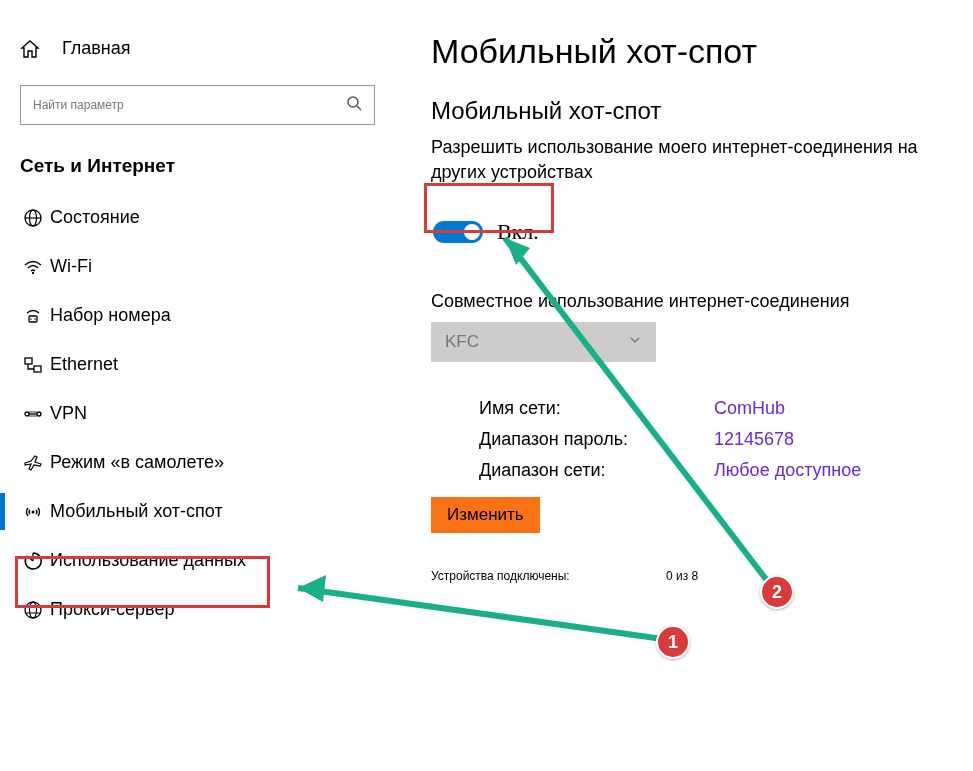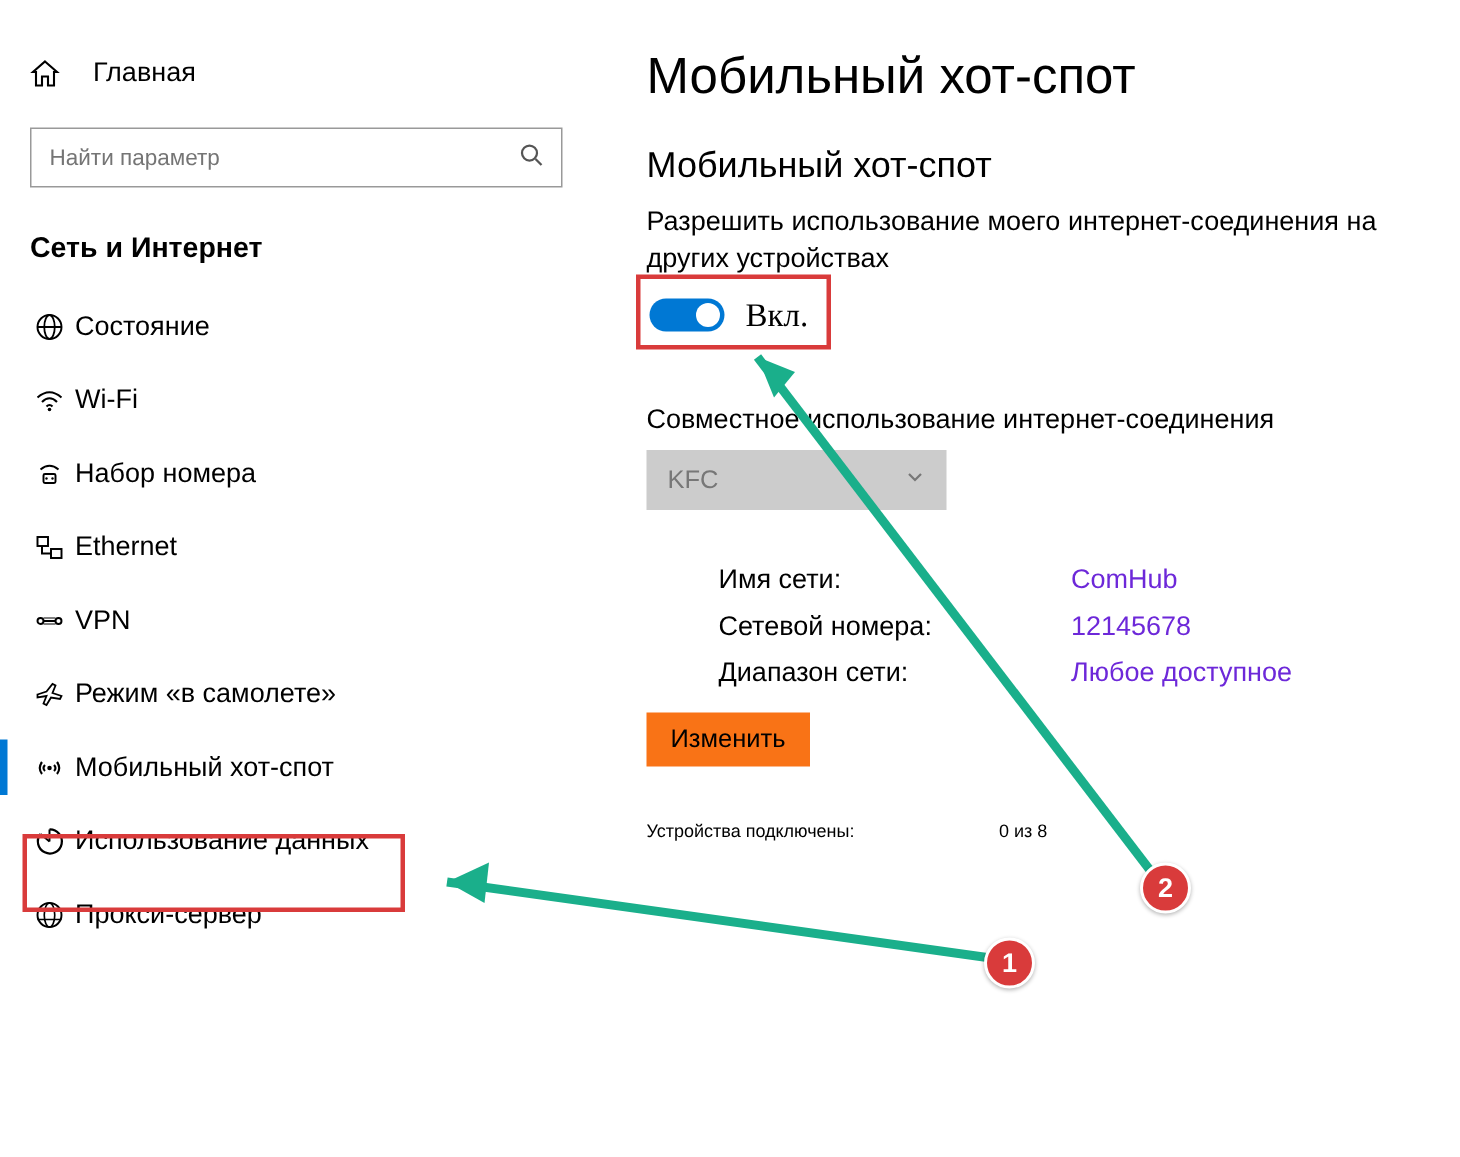--- a/index.html
+++ b/index.html
@@ -31,21 +31,21 @@
     margin: 18px 20px 18px 20px;
     height: 40px;
     border: 1px solid #999;
     display: flex;
     align-items: center;
     padding: 0 12px;
     color: #666;
     position: relative;
   }
   .search-box input {
-    border: none; outline: none; flex: 1; font-size: 15px; color: #0f172a; background: transparent;
+    border: none; outline: none; flex: 1; font-size: 12px; color: #0f172a; background: transparent;
   }
   .search-icon { color: #555; font-size: 16px; }
   .section-title {
     font-weight: 600;
     font-size: 19px;
     padding: 12px 20px 16px 20px;
   }
   .nav-item {
     display: flex;
     align-items: center;
@@ -73,21 +73,21 @@
     margin-bottom: 26px;
   }
   .sub-title {
     font-size: 24px;
     font-weight: 400;
     margin-bottom: 10px;
   }
   .desc {
     font-size: 18px;
     color: #000;
-    margin-bottom: 6px;
+    margin-bottom: 28px;
     line-height: 1.4;
   }
   .toggle-row {
     display: flex;
     align-items: center;
     gap: 14px;
     padding: 6px 2px;
     width: 128px;
   }
   .toggle {
@@ -105,21 +105,21 @@
     border-radius: 50%;
     background: #fff;
   }
   .toggle-label { font-size: 22px; font-family: Liberation Serif, serif; }
   .section-spacer { height: 40px; }
   .field-label {
     font-size: 18px;
     margin-bottom: 10px;
   }
   .dropdown {
-    width: 200px;
+    width: 225px;
     height: 40px;
     background: #ccc;
     color: #777;
     display: flex;
     align-items: center;
     justify-content: space-between;
     padding: 0 14px;
     font-size: 17px;
     margin-bottom: 36px;
   }
@@ -322,21 +322,21 @@
       <span>
         <svg width="14" height="14" viewBox="0 0 14 14">
             <path d="M3 5 L7 9 L11 5" fill="none" stroke="#777" stroke-width="1.5"></path>
           </svg>
       </span>
     </div>
 
     <div class="kv-grid">
       <div>Имя сети:</div>
       <div class="v">ComHub</div>
-      <div>Сетевой номера:</div>
+      <div>Диапазон пароль:</div>
       <div class="v">12145678</div>
       <div>Диапазон сети:</div>
       <div class="v">Любое доступное</div>
     </div>
     <button class="btn">Изменить</button>
 
     <div class="devices-row">
       <div>Устройства подключены:</div>
       <div>0 из 8</div>
     </div>

